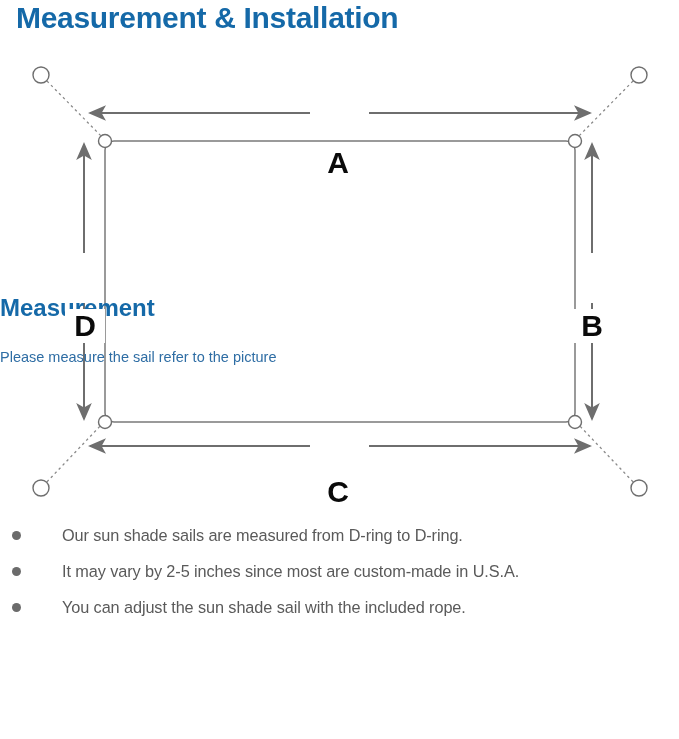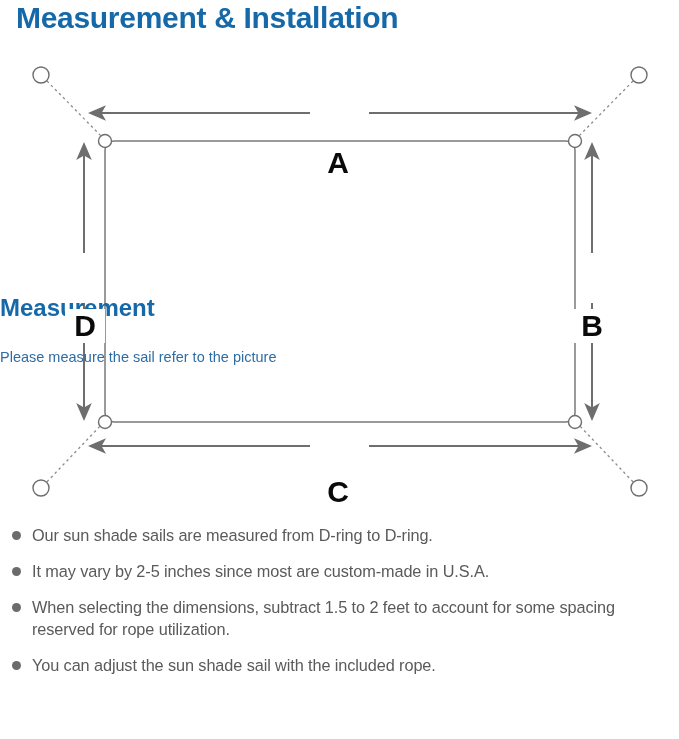--- a/index.html
+++ b/index.html
@@ -86,20 +86,21 @@
     top: 524px;
     left: 0;
     width: 679px;
   }
   .note-item {
     position: relative;
     display: flex;
     align-items: flex-start;
     padding: 0 18px 0 12px;
     margin-bottom: 14px;
+    gap: 30px;
   }
   .note-bullet {
     flex: 0 0 auto;
     width: 9px;
     height: 9px;
     border-radius: 50%;
     background: #6b6b6b;
     margin-top: 7px;
     margin-right: 11px;
   }
@@ -182,19 +183,15 @@
   <div class="note-item">
     <span class="note-bullet"></span>
     <span class="note-text">Our sun shade sails are measured from D-ring to D-ring.</span>
   </div>
   <div class="note-item">
     <span class="note-bullet"></span>
     <span class="note-text">It may vary by 2-5 inches since most are custom-made in U.S.A.</span>
   </div>
   <div class="note-item">
     <span class="note-bullet"></span>
-    <span class="note-text">When selecting the dimensions, subtract 1.5 to 2 feet to account for some spacing reserved for rope utilization.</span>
-  </div>
-  <div class="note-item">
-    <span class="note-bullet"></span>
     <span class="note-text">You can adjust the sun shade sail with the included rope.</span>
   </div>
 </div>
 
 </body></html>

